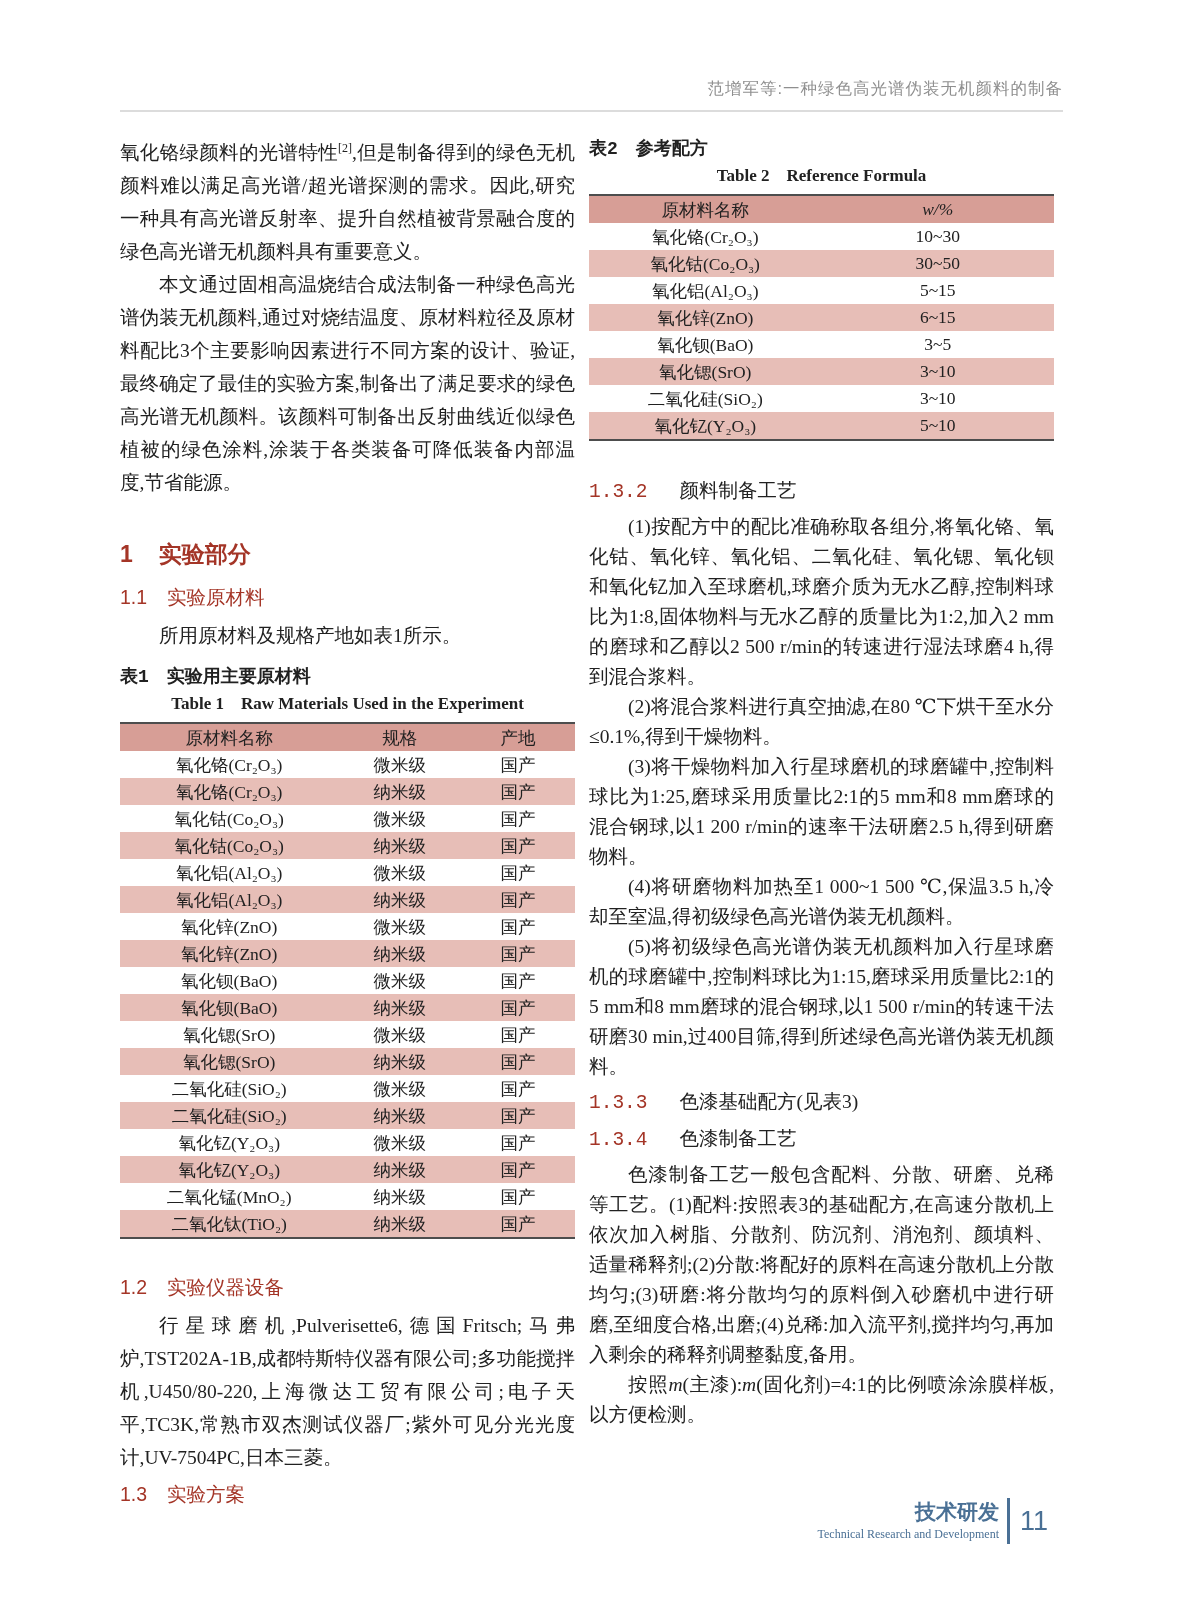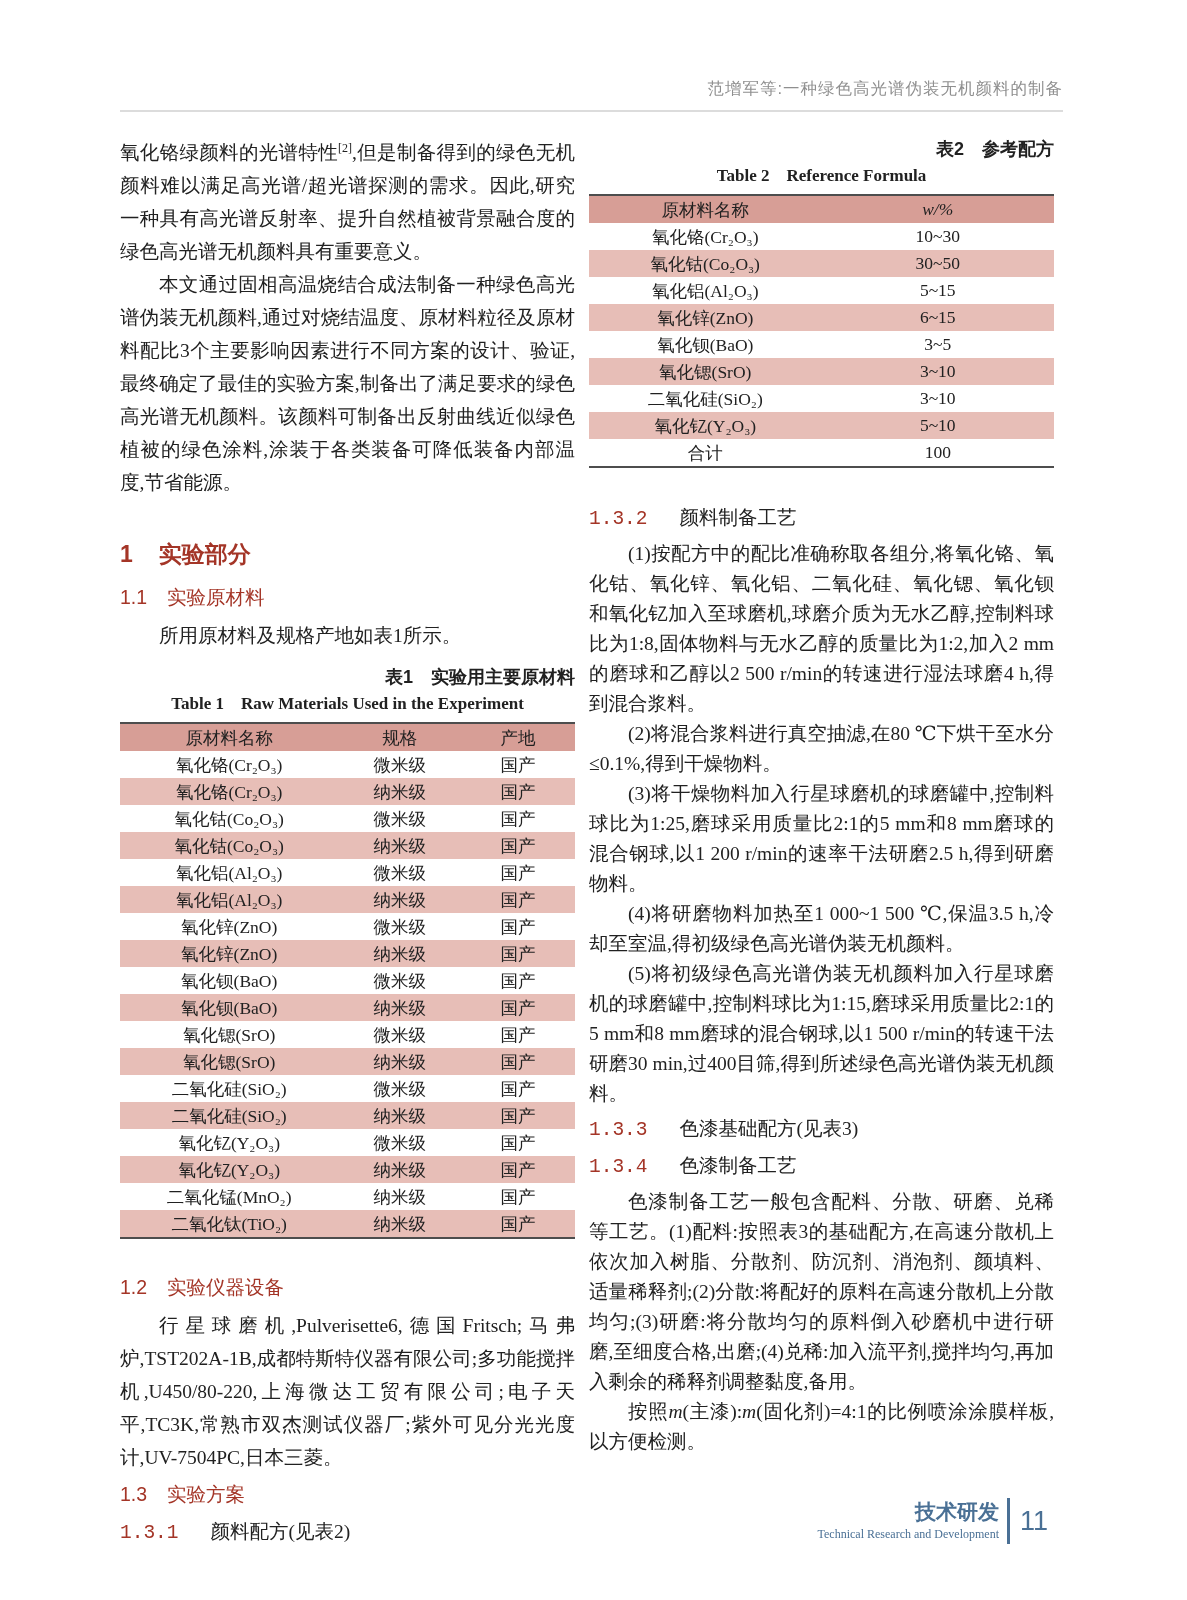--- a/index.html
+++ b/index.html
@@ -43,21 +43,21 @@
   }
   h2.sec2 .sec-num{margin-right:20px;}
   h2.m-top{margin-top:34px;}
   .subsec{
     font-size:19.5px;font-weight:normal;margin:4px 0 4px 0;line-height:31px;
   }
   .subsec .sub-num{font-family:Liberation Mono, monospace;color:var(--red);margin-right:32px;}
   .subsec .sub-title{color:var(--ink);}
 
   .tbl-cap-cn{
-    font-family:Liberation Sans, sans-serif;font-weight:bold;font-size:18px;text-align:right;
+    font-family:Liberation Mono, monospace;font-weight:bold;font-size:18px;text-align:left;
     margin:12px 0 2px 0;line-height:26px;
   }
   .tbl-cap-en{
     font-family:var(--serif);font-weight:bold;font-size:17px;text-align:center;
     margin:0 0 6px 0;line-height:24px;
   }
   .cap-label{margin-right:1em;}
 
   table.data{
     width:100%;border-collapse:collapse;font-size:17.5px;
@@ -211,21 +211,20 @@
             </tr>
         </tbody>
       </table>
 
       <h2 class="sec2 m-top"><span class="sec-num">1.2</span><span>实验仪器设备</span></h2>
 
       <p class="body indent">行星球磨机,Pulverisette6,德国Fritsch;马弗炉,TST202A-1B,成都特斯特仪器有限公司;多功能搅拌机,U450/80-220,上海微达工贸有限公司;电子天平,TC3K,常熟市双杰测试仪器厂;紫外可见分光光度计,UV-7504PC,日本三菱。</p>
 
       <h2 class="sec2" style="margin-top:6px;"><span class="sec-num">1.3</span><span>实验方案</span></h2>
 
-      <h3 class="subsec"><span class="sub-num">1.3.1</span><span class="sub-title">颜料配方(见表2)</span></h3>
 
     </div>
 
     <div class="col col-right">
 
       <div class="tbl-cap-cn" style="margin-top:0;"><span class="cap-label">表2</span><span>参考配方</span></div>
       <div class="tbl-cap-en"><span class="cap-label">Table 2</span><span>Reference Formula</span></div>
 
       <div class="tbl2-wrap">
       <table class="data">
@@ -260,24 +259,20 @@
                 <td>氧化锶(SrO)</td>
                 <td>3~10</td>
               </tr>
           <tr>
                 <td>二氧化硅(SiO₂)</td>
                 <td>3~10</td>
               </tr>
           <tr>
                 <td>氧化钇(Y₂O₃)</td>
                 <td>5~10</td>
-              </tr>
-          <tr>
-                <td>合计</td>
-                <td>100</td>
               </tr>
         </tbody>
       </table>
       </div>
 
       <h3 class="subsec after-tbl2"><span class="sub-num">1.3.2</span><span class="sub-title">颜料制备工艺</span></h3>
 
       <p class="body indent">(1)按配方中的配比准确称取各组分,将氧化铬、氧化钴、氧化锌、氧化铝、二氧化硅、氧化锶、氧化钡和氧化钇加入至球磨机,球磨介质为无水乙醇,控制料球比为1:8,固体物料与无水乙醇的质量比为1:2,加入2 mm的磨球和乙醇以2 500 r/min的转速进行湿法球磨4 h,得到混合浆料。</p>
       <p class="body indent">(2)将混合浆料进行真空抽滤,在80 ℃下烘干至水分≤0.1%,得到干燥物料。</p>
       <p class="body indent">(3)将干燥物料加入行星球磨机的球磨罐中,控制料球比为1:25,磨球采用质量比2:1的5 mm和8 mm磨球的混合钢球,以1 200 r/min的速率干法研磨2.5 h,得到研磨物料。</p>

